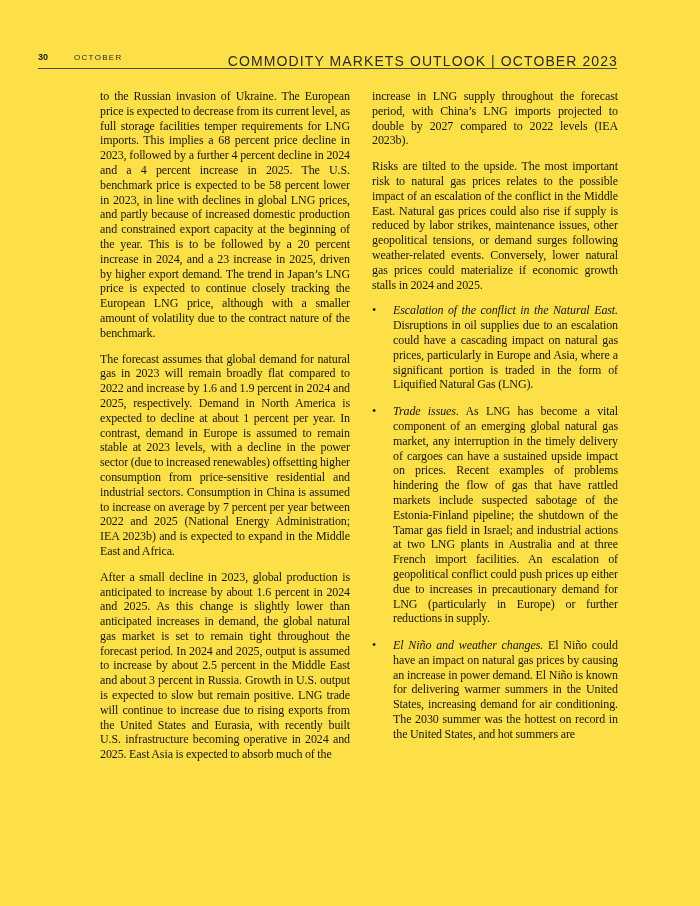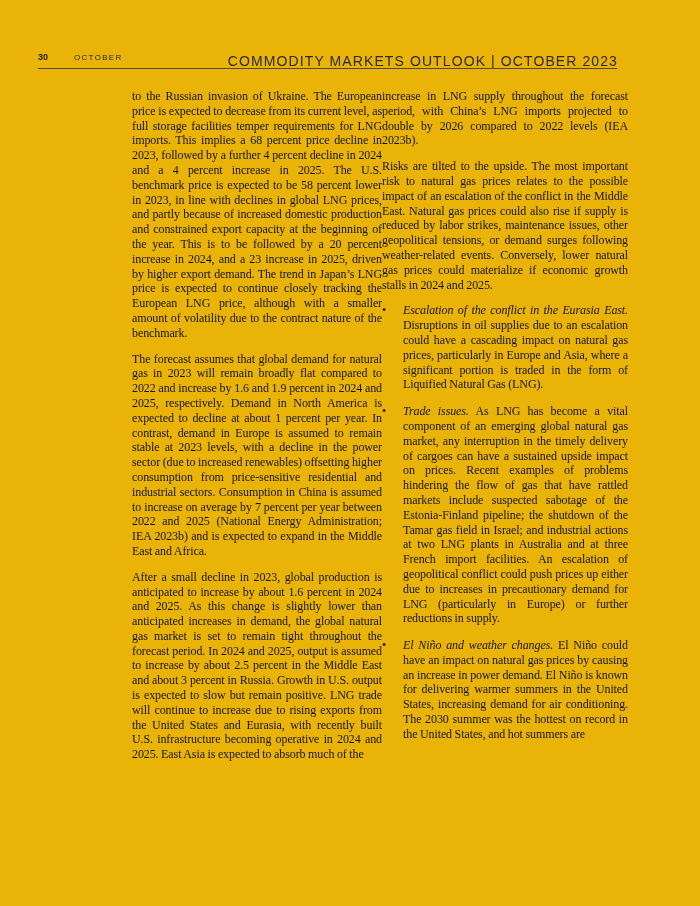--- a/index.html
+++ b/index.html
@@ -4,21 +4,21 @@
 <style>
   * { margin: 0; padding: 0; box-sizing: border-box; }
   html, body { background: #ffffff; }
   body {
     width: 700px; height: 906px;
     font-family: "Liberation Serif", serif;
     color: #161616;
     position: relative;
     overflow: hidden;
   }
-  .page { position: absolute; inset: 0; background: #eab308; }
+  .page { position: absolute; inset: 0; background: #fde047; }
 
   
   .header { position: absolute; top: 0; left: 0; right: 0; height: 70px; }
   .page-number {
     position: absolute; left: 38px; top: 52px;
     font-family: "Liberation Sans", sans-serif;
     font-size: 9px; font-weight: 700; color: #1c1c1c;
   }
   .section-label {
     position: absolute; left: 74px; top: 53px;
@@ -31,21 +31,21 @@
     font-size: 14px; letter-spacing: 1.1px; color: #2b2b2b;
   }
   .header-rule {
     position: absolute; left: 38px; right: 83px; top: 68px;
     height: 1px; background: #4a4a4a;
   }
 
   
   .columns {
     position: absolute; left: 100px; top: 89px; width: 518px;
-    display: flex;  margin-left: 32px;
+    display: flex; gap: 22px;
   }
   .col { font-size: 12px; line-height: 14.8px; text-align: justify;
          word-spacing: -0.3px; letter-spacing: -0.1px; }
   .col-left  { width: 250px; }
   .col-right { width: 246px; }
 
   .col p { margin-bottom: 11px; }
   .col p:last-child { margin-bottom: 0; }
 
   .risks-heading {
@@ -73,28 +73,28 @@
 
   <div class="columns">
 
     <div class="col col-left">
       <p>to the Russian invasion of Ukraine. The European price is expected to decrease from its current level, as full storage facilities temper requirements for LNG imports. This implies a 68 percent price decline in 2023, followed by a further 4 percent decline in 2024 and a 4 percent increase in 2025. The U.S. benchmark price is expected to be 58 percent lower in 2023, in line with declines in global LNG prices, and partly because of increased domestic production and constrained export capacity at the beginning of the year. This is to be followed by a 20 percent increase in 2024, and a 23 increase in 2025, driven by higher export demand. The trend in Japan’s LNG price is expected to continue closely tracking the European LNG price, although with a smaller amount of volatility due to the contract nature of the benchmark.</p>
       <p>The forecast assumes that global demand for natural gas in 2023 will remain broadly flat compared to 2022 and increase by 1.6 and 1.9 percent in 2024 and 2025, respectively. Demand in North America is expected to decline at about 1 percent per year. In contrast, demand in Europe is assumed to remain stable at 2023 levels, with a decline in the power sector (due to increased renewables) offsetting higher consumption from price-sensitive residential and industrial sectors. Consumption in China is assumed to increase on average by 7 percent per year between 2022 and 2025 (National Energy Administration; IEA 2023b) and is expected to expand in the Middle East and Africa.</p>
       <p>After a small decline in 2023, global production is anticipated to increase by about 1.6 percent in 2024 and 2025. As this change is slightly lower than anticipated increases in demand, the global natural gas market is set to remain tight throughout the forecast period. In 2024 and 2025, output is assumed to increase by about 2.5 percent in the Middle East and about 3 percent in Russia. Growth in U.S. output is expected to slow but remain positive. LNG trade will continue to increase due to rising exports from the United States and Eurasia, with recently built U.S. infrastructure becoming operative in 2024 and 2025. East Asia is expected to absorb much of the</p>
     </div>
 
     <div class="col col-right">
-      <p>increase in LNG supply throughout the forecast period, with China’s LNG imports projected to double by 2026 compared to 2022 levels (IEA 2023b).</p>
+      <p>increase in LNG supply throughout the forecast period, with China’s LNG imports projected to double by 2027 compared to 2022 levels (IEA 2023b).</p>
 
 
       <p>Risks are tilted to the upside. The most important risk to natural gas prices relates to the possible impact of an escalation of the conflict in the Middle East. Natural gas prices could also rise if supply is reduced by labor strikes, maintenance issues, other geopolitical tensions, or demand surges following weather-related events. Conversely, lower natural gas prices could materialize if economic growth stalls in 2024 and 2025.</p>
 
       <div class="bullet-item">
         <span class="bullet-marker">•</span>
-        <div class="bullet-body"><span class="bullet-lead">Escalation of the conflict in the Eurasia East.</span><span> Disruptions in oil supplies due to an escalation could have a cascading impact on natural gas prices, particularly in Europe and Asia, where a significant portion is traded in the form of Liquified Natural Gas (LNG).</span></div>
+        <div class="bullet-body"><span class="bullet-lead">Escalation of the conflict in the Natural East.</span><span> Disruptions in oil supplies due to an escalation could have a cascading impact on natural gas prices, particularly in Europe and Asia, where a significant portion is traded in the form of Liquified Natural Gas (LNG).</span></div>
       </div>
 
       <div class="bullet-item">
         <span class="bullet-marker">•</span>
         <div class="bullet-body"><span class="bullet-lead">Trade issues.</span><span> As LNG has become a vital component of an emerging global natural gas market, any interruption in the timely delivery of cargoes can have a sustained upside impact on prices. Recent examples of problems hindering the flow of gas that have rattled markets include suspected sabotage of the Estonia-Finland pipeline; the shutdown of the Tamar gas field in Israel; and industrial actions at two LNG plants in Australia and at three French import facilities. An escalation of geopolitical conflict could push prices up either due to increases in precautionary demand for LNG (particularly in Europe) or further reductions in supply.</span></div>
       </div>
 
       <div class="bullet-item">
         <span class="bullet-marker">•</span>
         <div class="bullet-body"><span class="bullet-lead">El Niño and weather changes.</span><span> El Niño could have an impact on natural gas prices by causing an increase in power demand. El Niño is known for delivering warmer summers in the United States, increasing demand for air conditioning. The 2030 summer was the hottest on record in the United States, and hot summers are</span></div>

